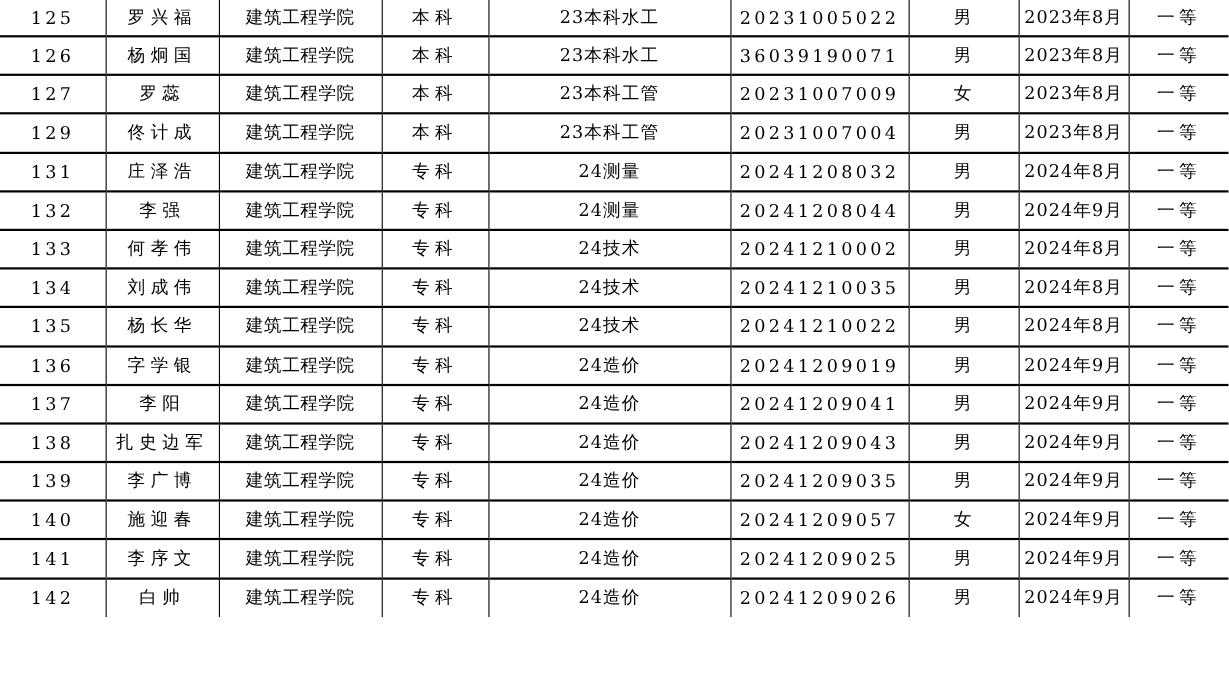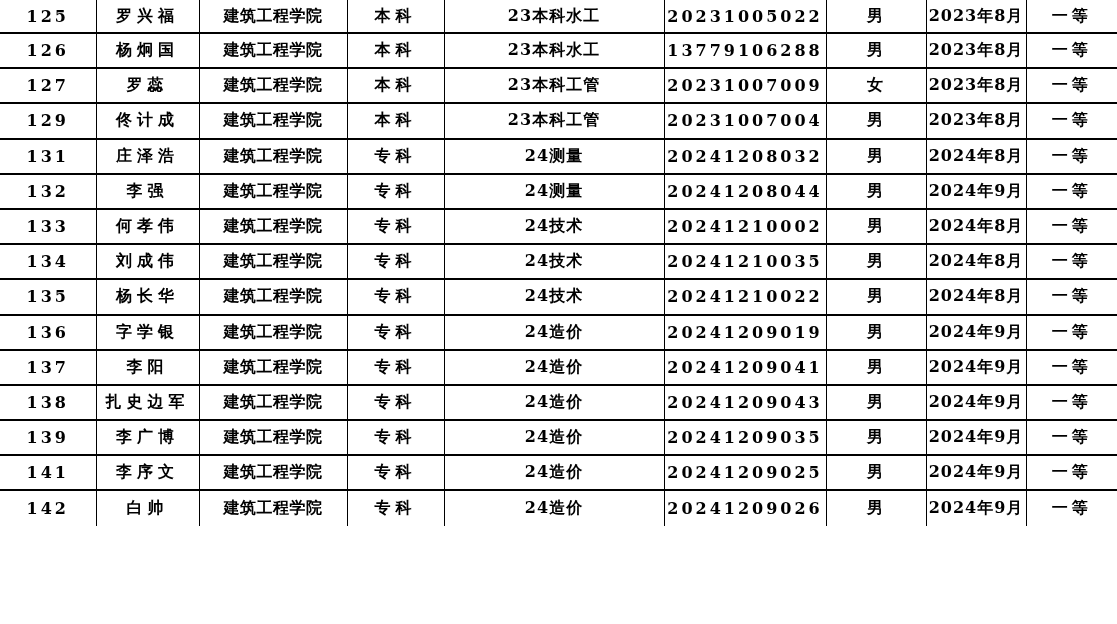--- a/index.html
+++ b/index.html
@@ -28,21 +28,20 @@
     padding: 0;
     overflow: hidden;
     white-space: nowrap;
   }
   table.awards td:last-child {
     border-right: none; 
     margin-top: 26px;
   }
   table.awards tr {
     height: 35.2px;
-    font-weight: bold;
   }
   table.awards tr:first-child {
     height: 33px; 
   }
   table.awards tr:last-child td {
     border-bottom: none; 
   }
   
   .col-index       { letter-spacing: 3px; }
   .col-student-id  { letter-spacing: 3px; }
@@ -80,21 +79,21 @@
         <td class="col-gender">男</td>
         <td class="col-award-date">2023年8月</td>
         <td class="col-award-level">一等</td>
       </tr>
       <tr>
         <td class="col-index">126</td>
         <td class="col-name">杨炯国</td>
         <td class="col-college">建筑工程学院</td>
         <td class="col-level">本科</td>
         <td class="col-class">23本科水工</td>
-        <td class="col-student-id">13779106288</td>
+        <td class="col-student-id">36039190071</td>
         <td class="col-gender">男</td>
         <td class="col-award-date">2023年8月</td>
         <td class="col-award-level">一等</td>
       </tr>
       <tr>
         <td class="col-index">127</td>
         <td class="col-name">罗蕊</td>
         <td class="col-college">建筑工程学院</td>
         <td class="col-level">本科</td>
         <td class="col-class">23本科工管</td>
@@ -203,20 +202,31 @@
         <td class="col-award-level">一等</td>
       </tr>
       <tr>
         <td class="col-index">139</td>
         <td class="col-name">李广博</td>
         <td class="col-college">建筑工程学院</td>
         <td class="col-level">专科</td>
         <td class="col-class">24造价</td>
         <td class="col-student-id">20241209035</td>
         <td class="col-gender">男</td>
+        <td class="col-award-date">2024年9月</td>
+        <td class="col-award-level">一等</td>
+      </tr>
+      <tr>
+        <td class="col-index">140</td>
+        <td class="col-name">施迎春</td>
+        <td class="col-college">建筑工程学院</td>
+        <td class="col-level">专科</td>
+        <td class="col-class">24造价</td>
+        <td class="col-student-id">20241209057</td>
+        <td class="col-gender">女</td>
         <td class="col-award-date">2024年9月</td>
         <td class="col-award-level">一等</td>
       </tr>
       <tr>
         <td class="col-index">141</td>
         <td class="col-name">李序文</td>
         <td class="col-college">建筑工程学院</td>
         <td class="col-level">专科</td>
         <td class="col-class">24造价</td>
         <td class="col-student-id">20241209025</td>

